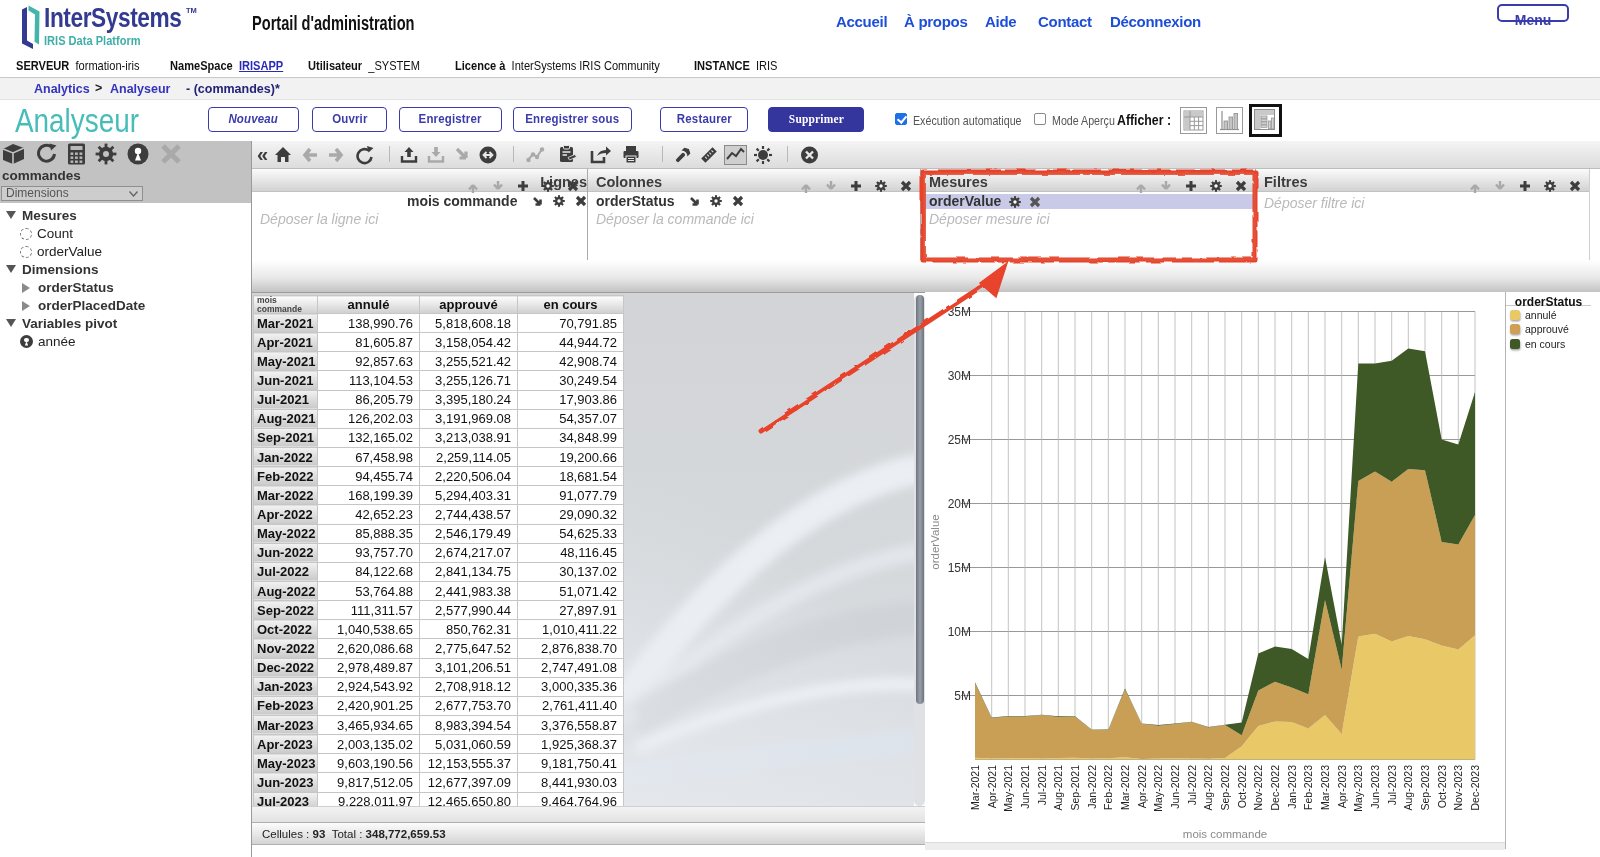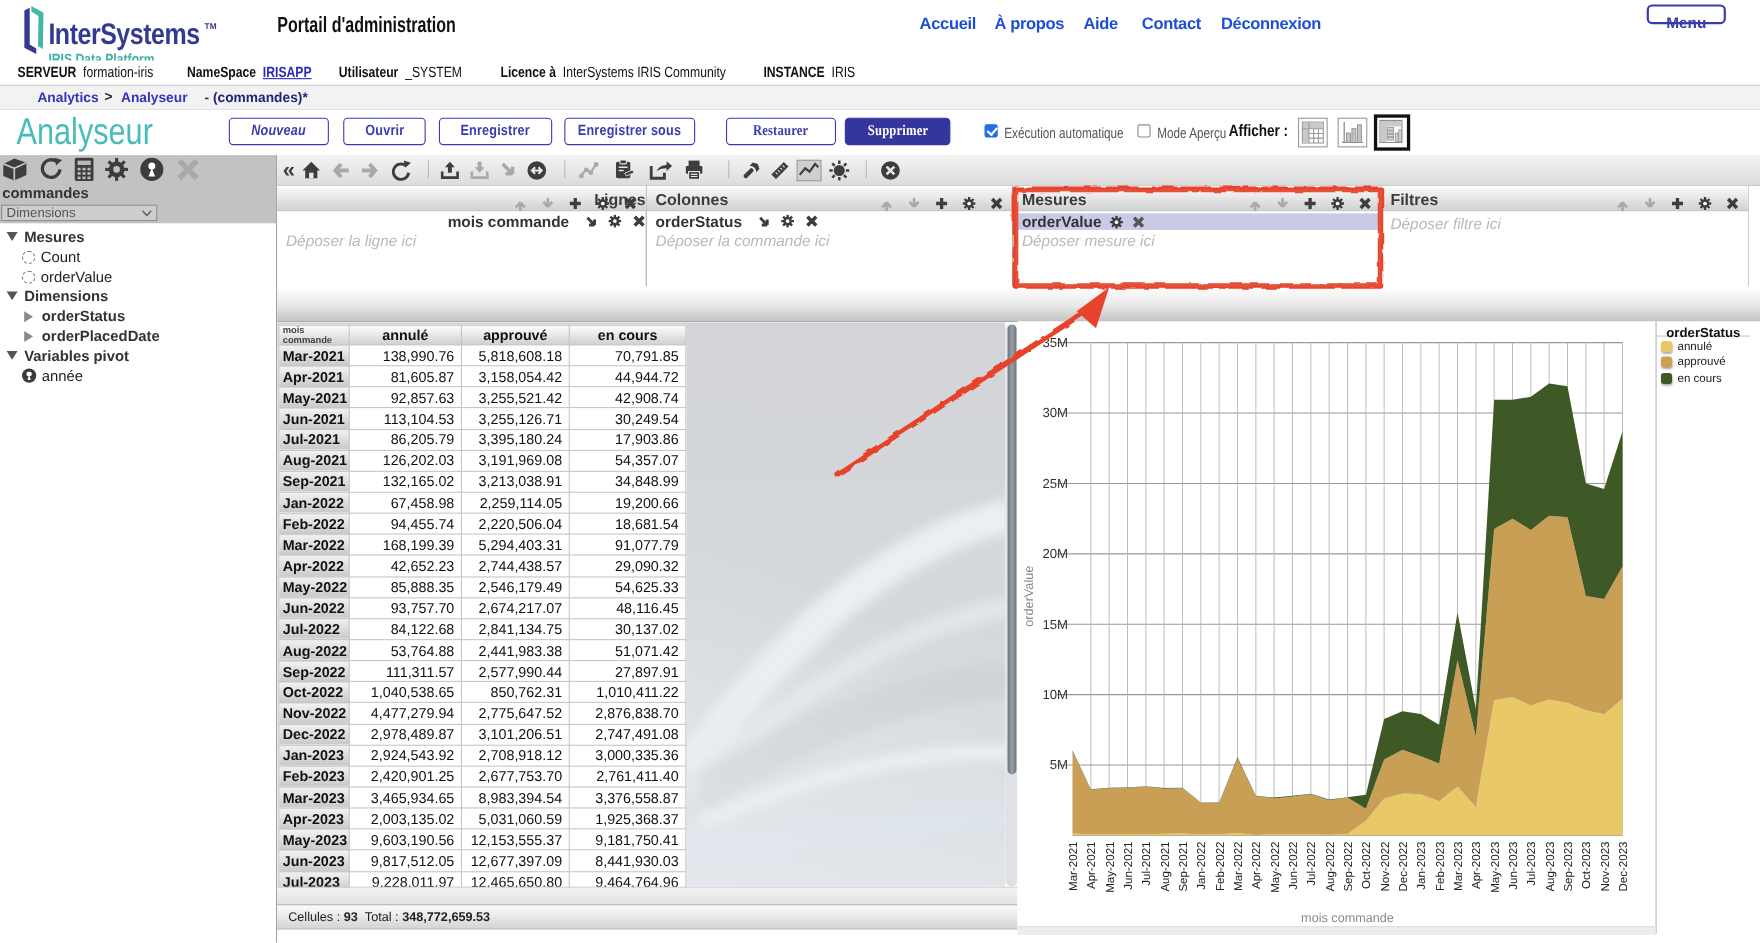--- a/index.html
+++ b/index.html
@@ -2,21 +2,21 @@
 <html><head><meta charset="utf-8"><title>Analyseur</title>
 <style>
 *{margin:0;padding:0;box-sizing:border-box;}
 html,body{width:1600px;height:857px;overflow:hidden;background:#fff;
  font-family:"Liberation Sans",sans-serif;}
 .abs{position:absolute;}
 #page{position:relative;width:1600px;height:857px;}
 
 #hdr{left:0;top:0;width:1600px;height:55px;background:#fff;}
 #logo{left:22px;top:3px;}
-#brand{left:44px;top:18px;line-height:1;position:absolute;}
+#brand{left:44px;top:5px;line-height:1;position:absolute;}
 #brand .is{display:inline-block;font-size:27px;font-weight:bold;color:#333a91;letter-spacing:-0.5px;transform:scaleX(0.84);transform-origin:left;}
 #brand .tm{position:absolute;left:142px;top:2px;font-size:7.5px;color:#333a91;font-weight:bold;transform:none;}
 #brand .irisdp{font-size:13.5px;font-weight:bold;color:#3eafa8;margin-top:2px;transform:scaleX(0.82);transform-origin:left;}
 #ptitle{left:252px;top:12px;font-size:20px;font-weight:bold;color:#111;transform:scaleX(0.73);transform-origin:left;}
 #topnav span{position:absolute;top:13px;font-size:15px;font-weight:bold;color:#1d4ed8;letter-spacing:-0.3px;}
 #menubtn{left:1497px;top:4px;width:72px;height:18px;border:2px solid #3a3cab;border-radius:5px;
  color:#3a3cab;font-weight:bold;font-size:14px;text-align:center;line-height:29px;background:#fff;}
 
 #inforow{left:0;top:55px;width:1600px;height:23px;background:#fff;border-bottom:1px solid #c9c9c9;box-shadow:0 2px 3px rgba(0,0,0,0.08);
  font-size:13.5px;color:#111;}
@@ -144,21 +144,21 @@
 <span style="position:absolute;left:110px;top:3px;">Analyseur</span>
 <span style="position:absolute;left:186px;top:3px;color:#23237a;">- (commandes)*</span>
     </div>
 
 <div class="abs" id="titlerow">
 <div class="abs" id="antitle">Analyseur</div>
 <div class="btn" style="left:208px;width:91px;font-style:italic;"><span>Nouveau</span></div>
 <div class="btn" style="left:312px;width:75px;"><span>Ouvrir</span></div>
 <div class="btn" style="left:399px;width:103px;"><span>Enregistrer</span></div>
 <div class="btn" style="left:513px;width:119px;"><span>Enregistrer sous</span></div>
-<div class="btn" style="left:660px;width:100px;font-family:Liberation Serif, serif;"><span>Restaurer</span></div>
+<div class="btn" style="left:660px;width:88px;"><span>Restaurer</span></div>
 <div class="btn btnf" style="left:768px;width:96px;font-family:Liberation Serif, serif;"><span>Supprimer</span></div>
 <div class="cb cbc" style="left:895px;top:13px;"></div>
 <div class="cblbl" style="left:913px;">Exécution automatique</div>
 <div class="cb" style="left:1034px;top:13px;"></div>
 <div class="cblbl" style="left:1052px;">Mode Aperçu</div>
 <div class="abs" id="afficher">Afficher :</div>
 <div class="viewbtn" style="left:1180px;"><svg width="25" height="25" viewBox="0 0 25 25">
           <rect x="3" y="3" width="19" height="19" fill="#fff" stroke="#9a9a9a"></rect>
           <rect x="3.5" y="3.5" width="5.5" height="18" fill="#c9c9c9"></rect>
           <rect x="3.5" y="3.5" width="18" height="5.5" fill="#c9c9c9"></rect>
@@ -637,21 +637,21 @@
             <td>27,897.91</td>
           </tr>
 <tr>
             <th>Oct-2022</th>
             <td>1,040,538.65</td>
             <td>850,762.31</td>
             <td>1,010,411.22</td>
           </tr>
 <tr>
             <th>Nov-2022</th>
-            <td>4,477,279.94</td>
+            <td>2,620,086.68</td>
             <td>2,775,647.52</td>
             <td>2,876,838.70</td>
           </tr>
 <tr>
             <th>Dec-2022</th>
             <td>2,978,489.87</td>
             <td>3,101,206.51</td>
             <td>2,747,491.08</td>
           </tr>
 <tr>

